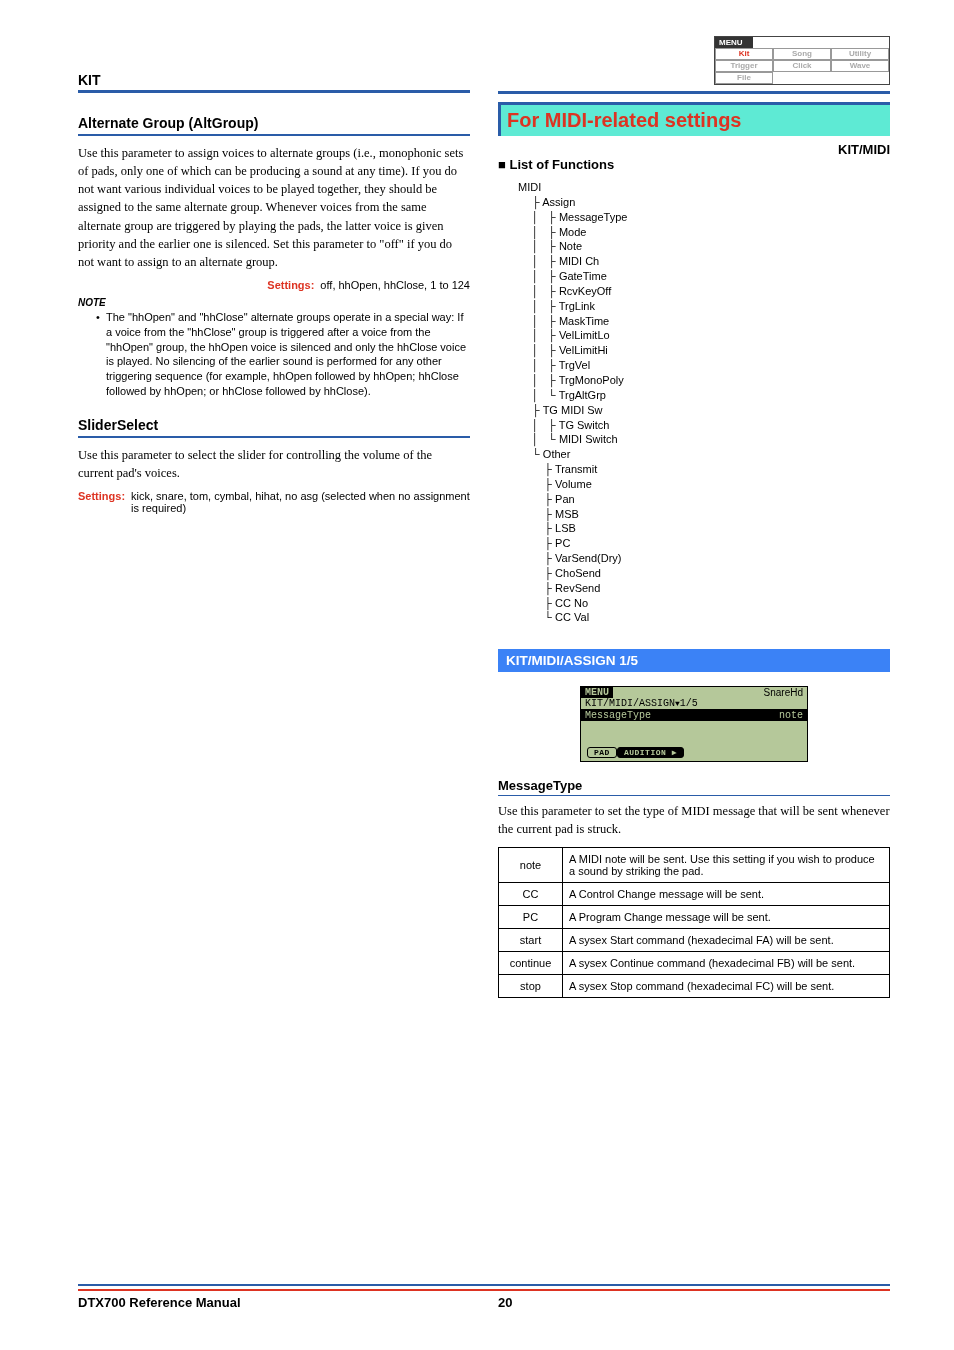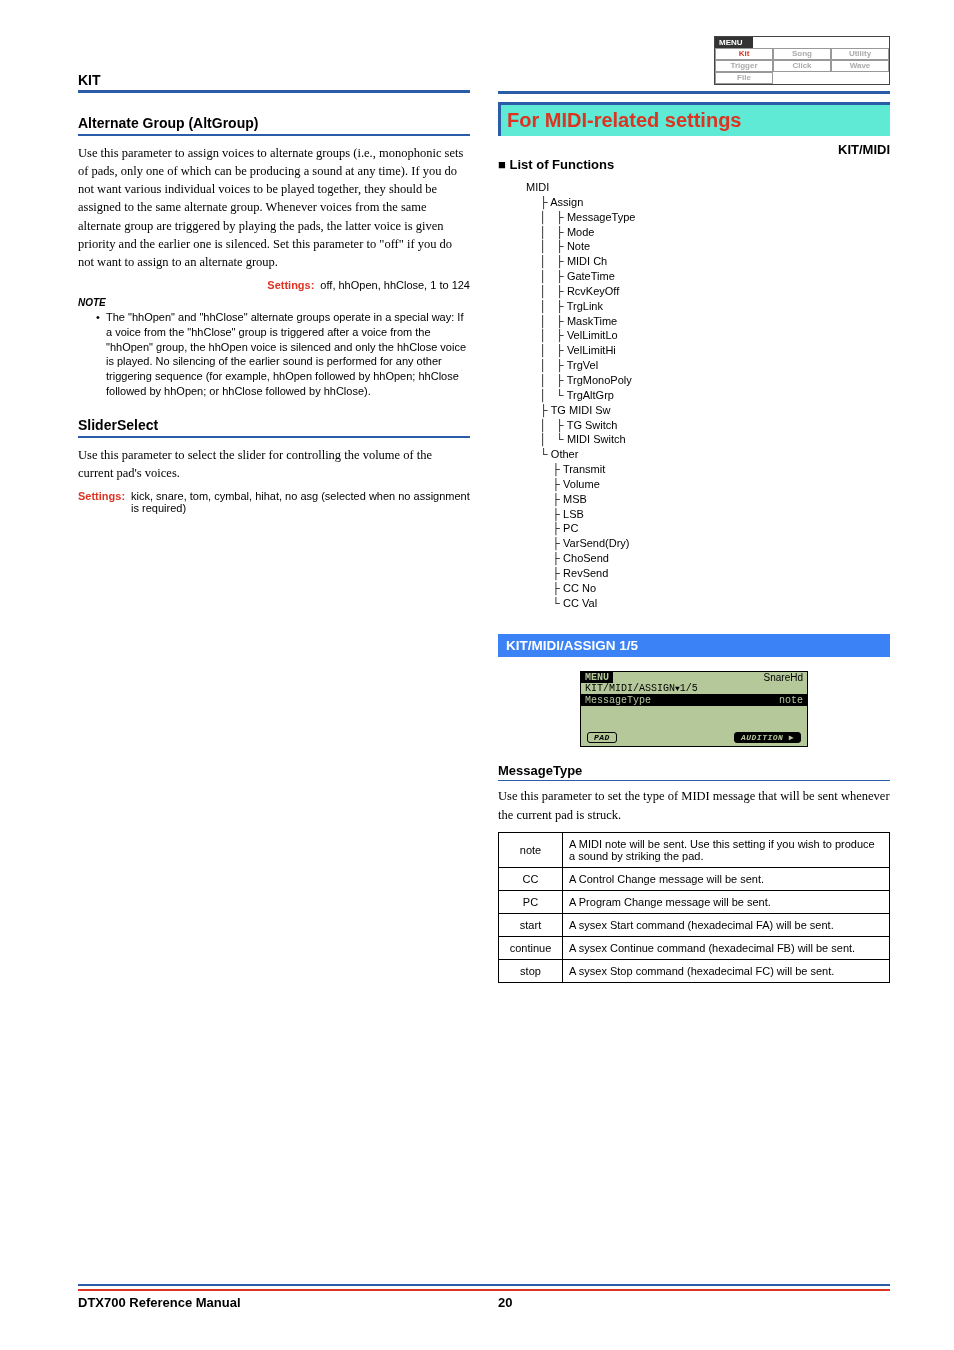--- a/index.html
+++ b/index.html
@@ -142,21 +142,21 @@
     font-family: Arial, sans-serif;
     font-weight: bold;
     font-size: 13px;
     margin-bottom: 8px;
   }
   .list-hdr::before { content: "■ "; }
   .tree {
     font-family: Arial, sans-serif;
     font-size: 11px;
     line-height: 1.35;
-    margin-left: 28px;
+    margin-left: 20px;
   }
   .tree-root { margin-left: 0; }
   .tree-l1 { margin-left: 14px; position: relative; }
   .blue-band {
     background: #3b82f6;
     color: #fff;
     font-family: Arial, sans-serif;
     font-weight: bold;
     font-size: 13.5px;
     padding: 4px 8px;
@@ -170,21 +170,21 @@
     background: #b5c89a;
     font-family: "Courier New", monospace;
     font-size: 10px;
   }
   .lcd-row1 { display: flex; justify-content: space-between; }
   .lcd-menu { background: #000; color: #b5c89a; padding: 0 4px; font-weight: bold; }
   .lcd-top-right { padding: 0 4px; font-family: sans-serif; font-size:10px; }
   .lcd-row2 { display: flex; padding: 0 4px; border-bottom: 1px solid #000; }
   .lcd-row3 { display: flex; justify-content: space-between; background: #000; color: #b5c89a; padding: 0 4px; }
   .lcd-gap { height: 24px; }
-  .lcd-row4 { display: flex; justify-content: space-between; padding: 2px 6px 3px 6px; font-style: italic; }
+  .lcd-row4 { display: flex; padding: 2px 6px 3px 6px; }
   .lcd-btn { border: 1px solid #000; border-radius: 3px; padding: 0 6px; background: #000; color: #b5c89a; font-size: 8px; font-weight: bold; letter-spacing: 0.5px; }
   .lcd-btn.inv { background: #b5c89a; color: #000; }
   table.msg {
     width: 100%;
     border-collapse: collapse;
     font-family: Arial, sans-serif;
     font-size: 11px;
     margin-top: 6px;
   }
   table.msg td {
@@ -270,20 +270,21 @@
         <div class="tree-l1">│&nbsp;&nbsp;&nbsp;├ VelLimitHi</div>
         <div class="tree-l1">│&nbsp;&nbsp;&nbsp;├ TrgVel</div>
         <div class="tree-l1">│&nbsp;&nbsp;&nbsp;├ TrgMonoPoly</div>
         <div class="tree-l1">│&nbsp;&nbsp;&nbsp;└ TrgAltGrp</div>
         <div class="tree-l1">├ TG MIDI Sw</div>
         <div class="tree-l1">│&nbsp;&nbsp;&nbsp;├ TG Switch</div>
         <div class="tree-l1">│&nbsp;&nbsp;&nbsp;└ MIDI Switch</div>
         <div class="tree-l1">└ Other</div>
         <div class="tree-l1">&nbsp;&nbsp;&nbsp;&nbsp;├ Transmit</div>
         <div class="tree-l1">&nbsp;&nbsp;&nbsp;&nbsp;├ Volume</div>
+        <div class="tree-l1">&nbsp;&nbsp;&nbsp;&nbsp;├ Pan</div>
         <div class="tree-l1">&nbsp;&nbsp;&nbsp;&nbsp;├ MSB</div>
         <div class="tree-l1">&nbsp;&nbsp;&nbsp;&nbsp;├ LSB</div>
         <div class="tree-l1">&nbsp;&nbsp;&nbsp;&nbsp;├ PC</div>
         <div class="tree-l1">&nbsp;&nbsp;&nbsp;&nbsp;├ VarSend(Dry)</div>
         <div class="tree-l1">&nbsp;&nbsp;&nbsp;&nbsp;├ ChoSend</div>
         <div class="tree-l1">&nbsp;&nbsp;&nbsp;&nbsp;├ RevSend</div>
         <div class="tree-l1">&nbsp;&nbsp;&nbsp;&nbsp;├ CC No</div>
         <div class="tree-l1">&nbsp;&nbsp;&nbsp;&nbsp;└ CC Val</div>
       </div>
 

